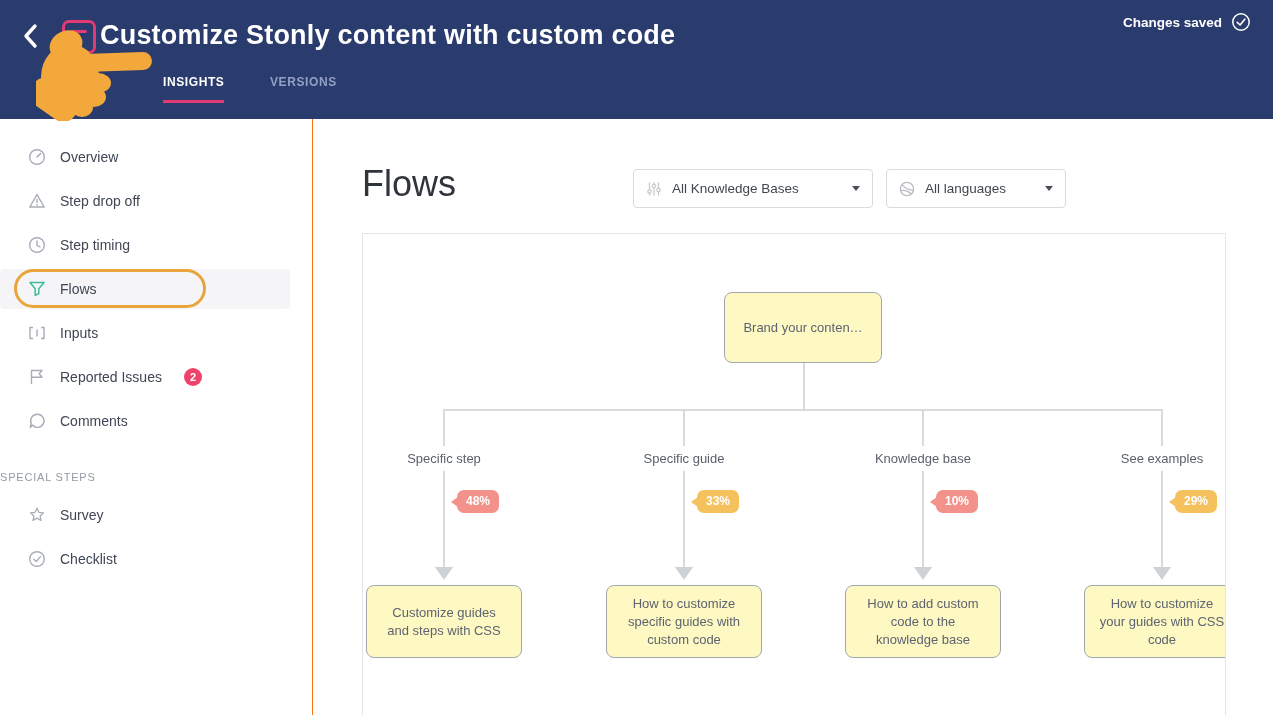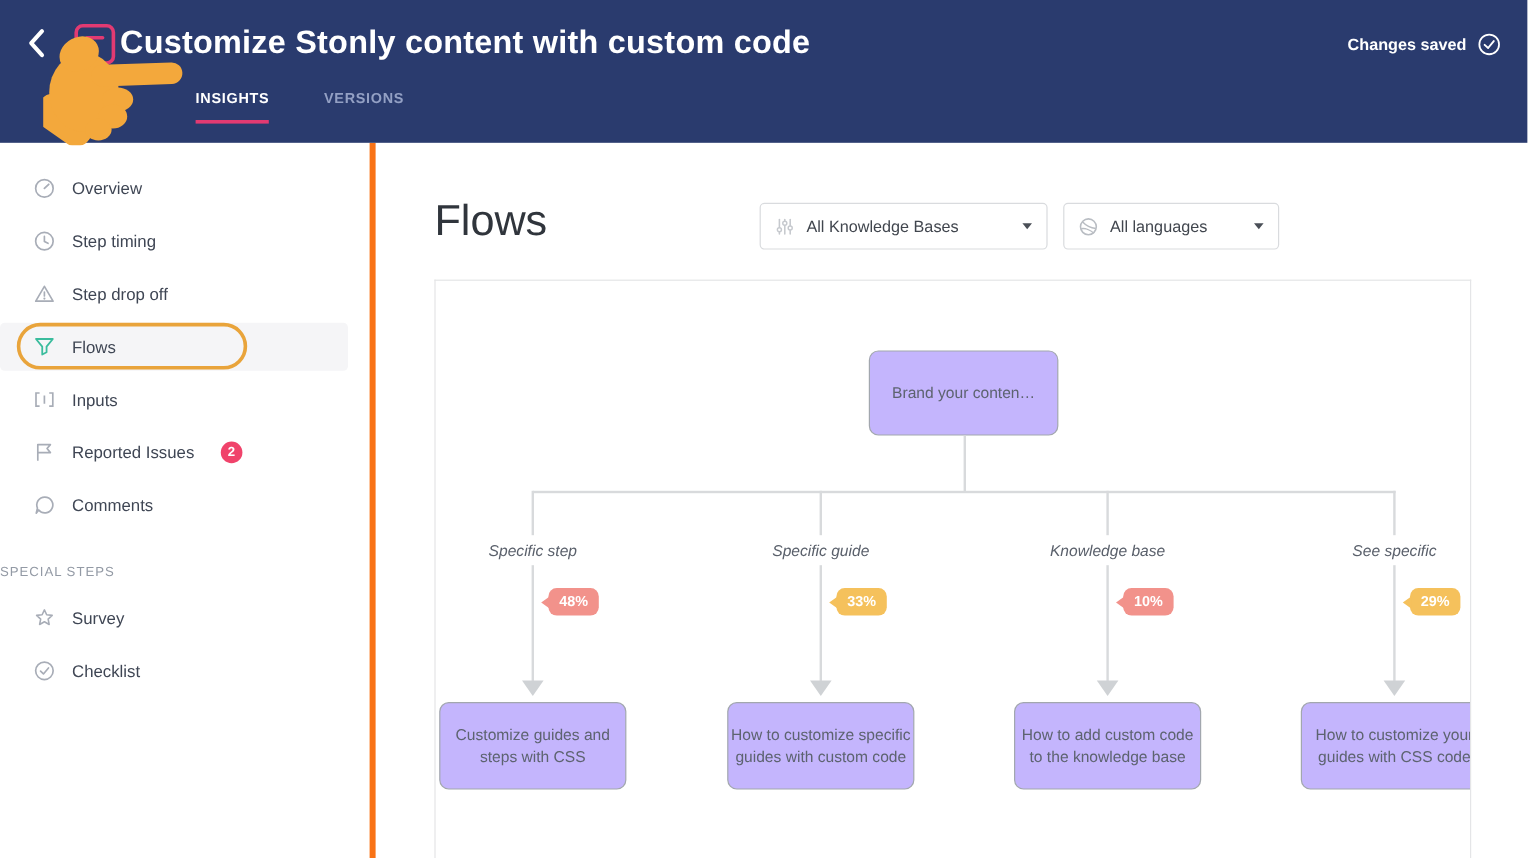--- a/index.html
+++ b/index.html
@@ -14,27 +14,27 @@
     border:3px solid #e23a72; border-radius:7px; }
   .doc-icon i { position:absolute; left:6px; right:6px; height:3px; background:#e23a72; border-radius:2px; }
   .doc-icon i.l1 { top:7px; } .doc-icon i.l2 { top:14px; right:12px; }
   .page-title { position:absolute; left:100px; top:20px; color:#ffffff;
     font-size:27px; font-weight:600; letter-spacing:.2px; white-space:nowrap; }
   .tab { position:absolute; top:75px; font-size:12px; font-weight:bold;
     letter-spacing:.6px; color:#93a0c4; cursor:pointer; padding-bottom:11px; }
   .tab.partial { left:60px; }
   .tab.active { left:163px; color:#ffffff; border-bottom:3px solid #e23a72; }
   .tab.versions { left:270px; }
-  .status { position:absolute; right:22px; top:27px; display:flex; align-items:center; gap:9px;justify-content:center; }
+  .status { position:absolute; right:22px; top:12px; display:flex; align-items:center; gap:9px;justify-content:center; }
   .status-label { color:#ffffff; font-size:13.5px; font-weight:bold; }
   .hand-ptr { position:absolute; left:36px; top:27px; z-index:10; pointer-events:none; }
 
   
   .sidebar { position:absolute; left:0; top:119px; bottom:0; width:313px;
-    background:#fff; border-right:5px solid #f97316; padding-top:18px; z-index:1; }
+    background:#fff; border-right:1px solid #f97316; padding-top:18px; z-index:1; }
   .side-item { position:relative; height:40px; width:290px; margin:0 0 4px 0;
     display:flex; align-items:center; padding-left:28px; gap:14px;
     font-size:14px; color:#3f4654; cursor:pointer; border-radius:4px; }
   .side-item .ic { width:18px; height:18px; flex:0 0 18px; display:flex; align-items:center; }
   .side-item.active { background:#f5f5f7; }
   .badge-count { margin-left:8px; min-width:18px; height:18px; border-radius:9px;
     background:#f0436b; color:#fff; font-size:11px; font-weight:bold;
     display:flex; align-items:center; justify-content:center; padding:0 5px; }
   .section-label { margin:30px 0 12px; font-size:11px;
     letter-spacing:.8px; color:#939aa5; }
@@ -53,30 +53,30 @@
   .dropdown.accent { border:1.5px solid #3abc9d; }
   .dd-value { font-size:13.5px; color:#41464e; }
   .dd-caret { margin-left:auto; width:0; height:0;
     border-left:4.5px solid transparent; border-right:4.5px solid transparent;
     border-top:5px solid #4a4f57; }
 
   
   .flow-panel { position:absolute; left:48px; top:114px; width:864px; height:482px;
     border:1px solid #e4e5e7; border-bottom:none; overflow:hidden; background:#fff; }
   .flow-node { position:absolute; border:1px solid #a2a7ae; border-radius:8px;
-    background:#c4b5fd; display:flex; align-items:center; justify-content:center;
+    background:#fef9c3; display:flex; align-items:center; justify-content:center;
     text-align:center; font-size:13px; color:#5d6370; line-height:18px;
-    padding:0 2px; cursor:pointer; }
+    padding:0 14px; cursor:pointer; }
   .root-node { left:361px; top:58px; width:158px; height:71px; }
   .leaf-node { top:351px; width:156px; height:73px; }
   .stub  { position:absolute; left:440px; top:129px; width:2px; height:47px; background:#d8dadc; }
   .hline { position:absolute; left:81px; top:175px; width:719px; height:2px; background:#d8dadc; }
   .vline { position:absolute; top:175px; width:2px; height:159px; background:#d8dadc; }
   .branch-label { position:absolute; top:212px; transform:translateX(-50%);
-    background:#fff; padding:5px 10px; font-size:13px; color:#5a606b; white-space:nowrap;font-style:italic; }
+    background:#fff; padding:5px 10px; font-size:13px; color:#5a606b; white-space:nowrap; }
   .arrow { position:absolute; top:333px; width:0; height:0;
     border-left:9px solid transparent; border-right:9px solid transparent;
     border-top:13px solid #cfd2d5; }
   .pct-badge { position:absolute; top:256px; height:23px; line-height:23px;
     padding:0 9px; border-radius:7px; color:#fff; font-size:12px; font-weight:bold; }
   .pct-badge::before { content:""; position:absolute; left:-6px; top:7px; width:0; height:0;
     border-top:5px solid transparent; border-bottom:5px solid transparent; }
   .tone-pink { background:#f2928b; }
   .tone-pink::before { border-right:7px solid #f2928b; }
   .tone-yellow { background:#f5c15c; }
@@ -134,36 +134,36 @@
           <circle cx="9" cy="9" r="7.3" fill="none" stroke="#a8adb7" stroke-width="1.4"></circle>
           <line x1="9" y1="9" x2="12.6" y2="5.6" stroke="#a8adb7" stroke-width="1.5" stroke-linecap="round"></line>
         </svg>
     </span>
     <span>Overview</span>
   </div>
 
   <div class="side-item">
     <span class="ic">
       <svg width="18" height="18" viewBox="0 0 18 18">
-          <circle cx="9" cy="9" r="7.3" fill="none" stroke="#a8adb7" stroke-width="1.4"></circle>
-          <polyline points="9,5 9,9.3 12,10.8" fill="none" stroke="#a8adb7" stroke-width="1.4" stroke-linecap="round" stroke-linejoin="round"></polyline>
-        </svg>
-    </span>
-    <span>Step timing</span>
-  </div>
-
-  <div class="side-item">
-    <span class="ic">
-      <svg width="18" height="18" viewBox="0 0 18 18">
           <path d="M9 2.6 L16.2 15 H1.8 Z" fill="none" stroke="#a8adb7" stroke-width="1.4" stroke-linejoin="round"></path>
           <line x1="9" y1="7.4" x2="9" y2="10.6" stroke="#a8adb7" stroke-width="1.4" stroke-linecap="round"></line>
           <circle cx="9" cy="12.8" r=".9" fill="#a8adb7"></circle>
         </svg>
     </span>
     <span>Step drop off</span>
+  </div>
+
+  <div class="side-item">
+    <span class="ic">
+      <svg width="18" height="18" viewBox="0 0 18 18">
+          <circle cx="9" cy="9" r="7.3" fill="none" stroke="#a8adb7" stroke-width="1.4"></circle>
+          <polyline points="9,5 9,9.3 12,10.8" fill="none" stroke="#a8adb7" stroke-width="1.4" stroke-linecap="round" stroke-linejoin="round"></polyline>
+        </svg>
+    </span>
+    <span>Step timing</span>
   </div>
 
   <div class="side-item active">
     <span class="ic">
       <svg width="18" height="18" viewBox="0 0 18 18">
           <path d="M2 2.5 H16 L10.8 8.8 V13.6 L7.2 15.4 V8.8 Z" fill="none" stroke="#3abc9d" stroke-width="1.5" stroke-linejoin="round"></path>
         </svg>
     </span>
     <span>Flows</span>
   </div>
@@ -271,18 +271,18 @@
     <div class="arrow" style="left:312px"></div>
     <div class="flow-node leaf-node" style="left:243px">How to customize specific guides with custom code</div>
 
     <div class="vline" style="left:559px"></div>
     <div class="branch-label" style="left:560px">Knowledge base</div>
     <div class="pct-badge tone-pink" style="left:573px">10%</div>
     <div class="arrow" style="left:551px"></div>
     <div class="flow-node leaf-node" style="left:482px">How to add custom code to the knowledge base</div>
 
     <div class="vline" style="left:798px"></div>
-    <div class="branch-label" style="left:799px">See specific</div>
+    <div class="branch-label" style="left:799px">See examples</div>
     <div class="pct-badge tone-yellow" style="left:812px">29%</div>
     <div class="arrow" style="left:790px"></div>
     <div class="flow-node leaf-node" style="left:721px">How to customize your guides with CSS code</div>
   </div>
 </div>
 
 </body></html>

